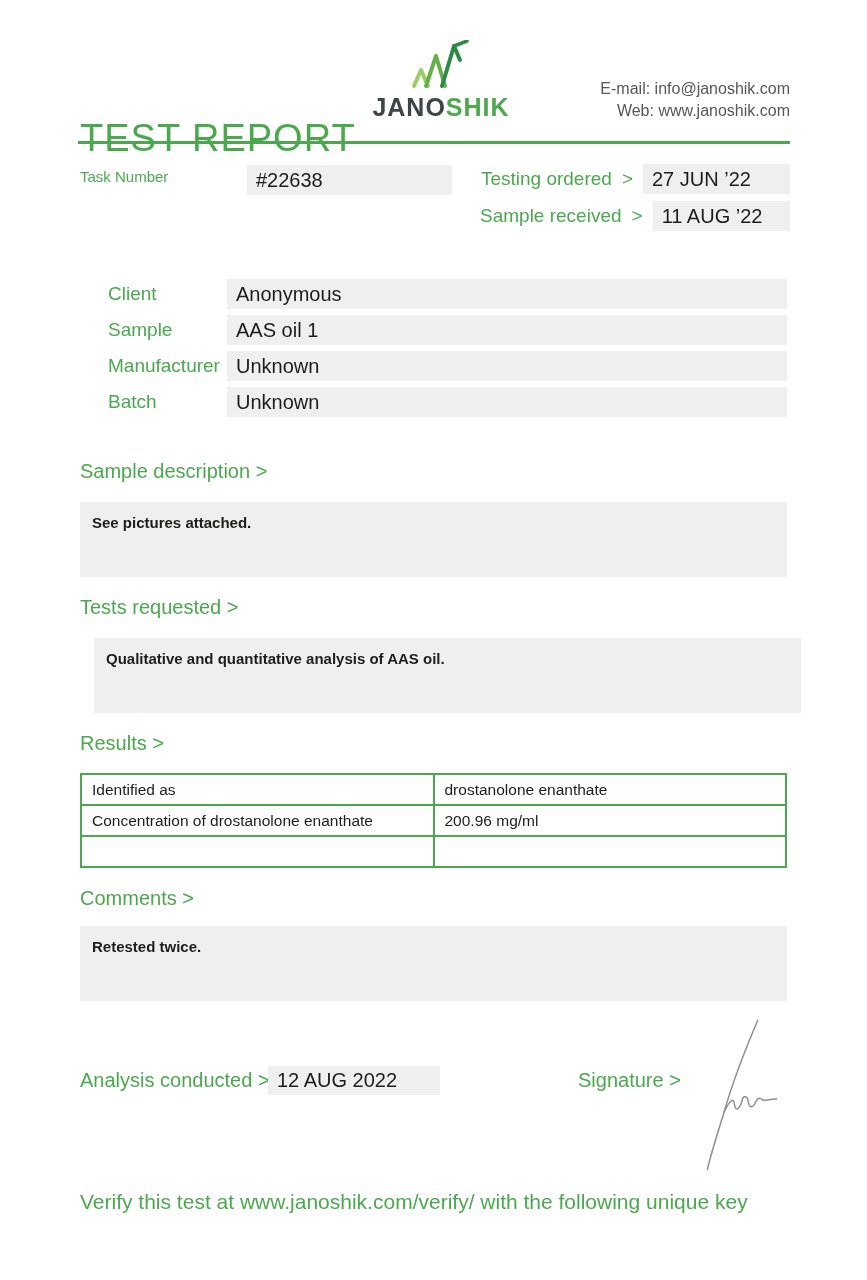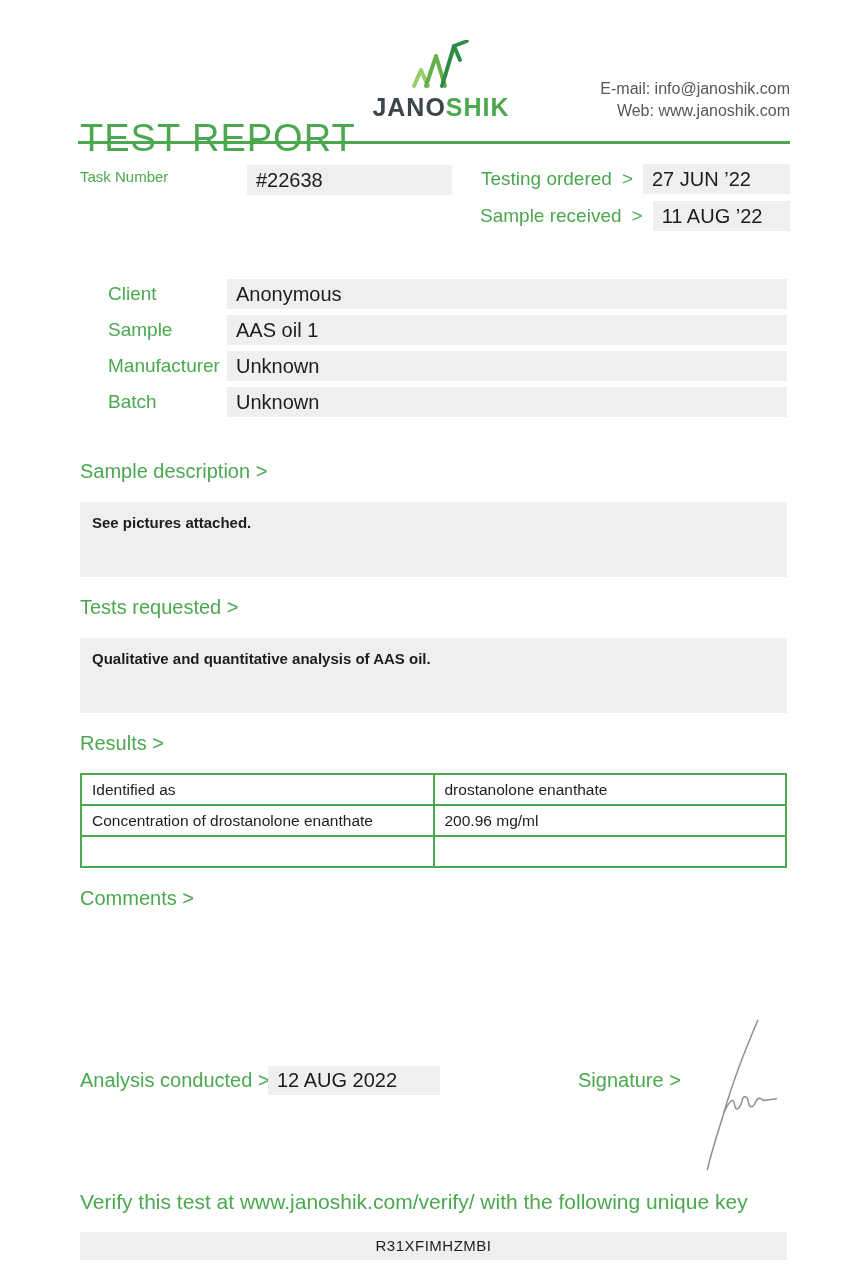--- a/index.html
+++ b/index.html
@@ -62,21 +62,21 @@
   .section-box{
     position:absolute;left:80px;width:707px;height:75px;
     background:var(--box);
     font-size:15px;line-height:20px;color:var(--dark);
     padding:11px 12px;
     font-weight:bold;
   }
   .h-sample-description{top:460px;}
   .box-sample-description{top:502px;}
   .h-tests-requested{top:596px;}
-  .box-tests-requested{top:638px;}
+  .box-tests-requested{top:638px;margin-left:14px;}
   .h-results{top:732px;}
   .h-comments{top:887px;}
   .box-comments{top:926px;}
 
   .results-table{
     position:absolute;left:80px;top:773px;width:707px;
     border-collapse:collapse;table-layout:fixed;
   }
   .results-table td{
     border:2px solid var(--green);
@@ -177,26 +177,26 @@
         <td>200.96 mg/ml</td>
       </tr>
       <tr>
         <td></td>
         <td></td>
       </tr>
     </tbody>
   </table>
 
   <div class="section-heading h-comments">Comments &gt;</div>
+  <div class="section-box box-comments">Retested twice.</div>
 
   <div class="analysis-label">Analysis conducted &gt;</div>
   <div class="analysis-box value-box">12 AUG 2022</div>
   <div class="signature-label">Signature &gt;</div>
   <svg class="signature-svg" viewBox="0 0 120 170" xmlns="http://www.w3.org/2000/svg">
     <path d="M78,6 C66,34 50,76 42,104" fill="none" stroke="#8f8f8f" stroke-width="1.6" stroke-linecap="round"></path>
     <path d="M42,104 C48,92 52,88 53,96 C54,104 58,102 61,93 C62,86 67,86 68,94 C69,101 73,100 76,93 C78,88 82,89 84,92 L98,90" fill="none" stroke="#8f8f8f" stroke-width="1.6" stroke-linecap="round"></path>
     <path d="M42,104 C36,124 28,148 24,166" fill="none" stroke="#8f8f8f" stroke-width="1.6" stroke-linecap="round"></path>
   </svg>
 
   <div class="verify-text">Verify this test at www.janoshik.com/verify/ with the following unique key</div>
-  <div class="key-box">R31XFIMHZMBI</div>
 
 </div>
 
 </body></html>

